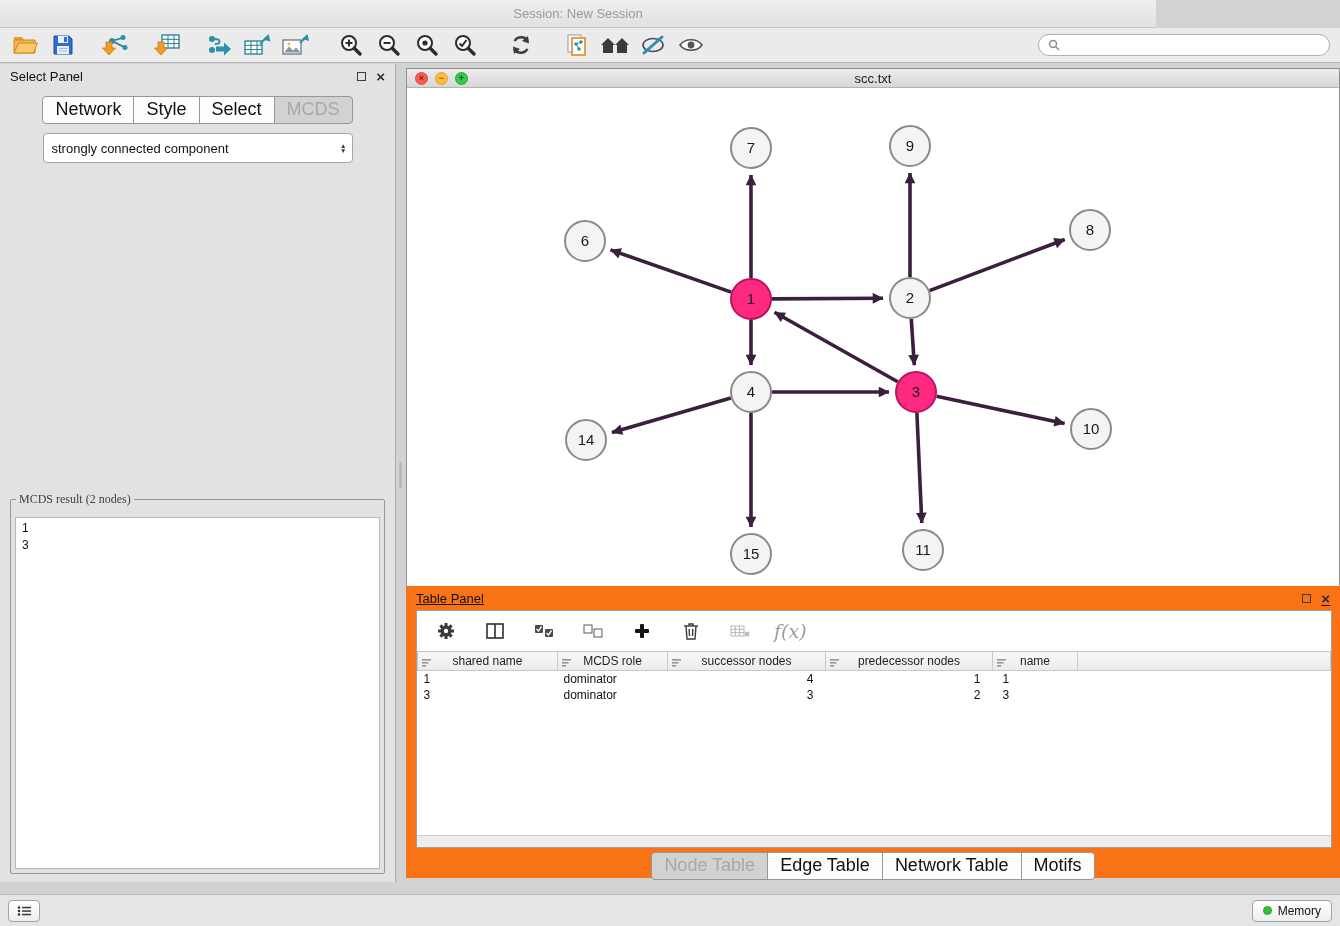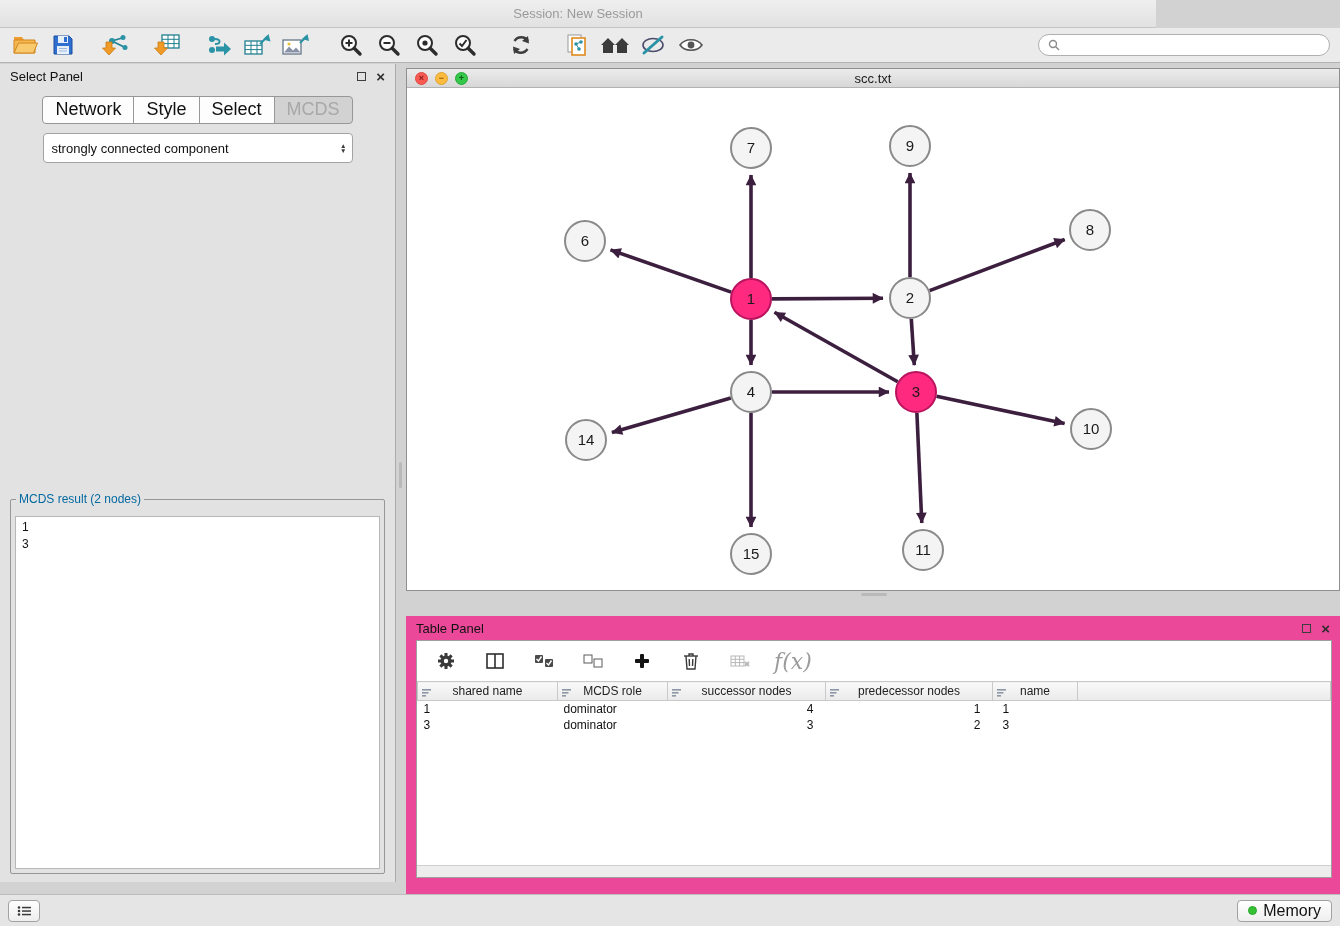--- a/index.html
+++ b/index.html
@@ -38,21 +38,21 @@
   .tab.active{background:#d2d2d2;color:#a8a8a8;}
   .opt-label{text-align:center;font-size:13px;margin-top:24px;}
   .dropdown{margin:9px auto 0;width:310px;height:30px;background:#fff;border:1px solid #a3a3a3;border-radius:4px;
     display:flex;align-items:center;padding:0 5px 0 8px;font-size:13px;}
   .combo-arrows{margin-left:auto;display:flex;flex-direction:column;font-size:6.5px;line-height:5px;color:#3a3a3a;}
   .btn-row{display:flex;justify-content:center;gap:14px;margin-top:14px;}
   .btn{height:22px;background:linear-gradient(#ffffff,#efefef);border:1px solid #a3a3a3;border-radius:4px;
     font-size:13px;padding:0 14px;color:#111;font-family:inherit;}
   .result-fieldset{position:absolute;left:10px;top:428px;width:375px;height:382px;border:1px solid #979797;
     border-radius:2px;margin:0;padding:0;background:#e2e2e2;}
-  .result-fieldset legend{font-size:12px;padding:0 3px;margin-left:5px;color:#0369a1;}
+  .result-fieldset legend{font-size:12px;padding:0 3px;margin-left:5px;color:#404040;font-family:Liberation Serif, serif;}
   .result-inner{position:absolute;left:4px;right:4px;top:10px;bottom:4px;background:#fff;
     border:1px solid #b8b8b8;font-size:12px;line-height:17px;padding:2px 6px;color:#111;}
 
   
   .v-splitter{position:absolute;left:396px;top:64px;width:10px;height:818px;}
   .v-splitter::before{content:"";position:absolute;left:3px;top:398px;width:3px;height:26px;background:#b9b9b9;border-radius:2px;}
   .h-splitter{position:absolute;left:406px;top:591px;width:934px;height:7px;}
   .h-splitter::before{content:"";position:absolute;left:455px;top:2px;width:26px;height:3px;background:#b9b9b9;border-radius:2px;}
 
   
@@ -62,43 +62,43 @@
   .traffic{position:absolute;left:8px;top:3px;display:flex;gap:7px;}
   .light{width:13px;height:13px;border-radius:50%;display:flex;align-items:center;justify-content:center;
     font-size:9px;font-weight:bold;line-height:1;}
   .light.red{background:#f95a52;border:1px solid #dd4b43;color:#7c1d18;}
   .light.yellow{background:#fdbc40;border:1px solid #e0a32e;color:#8a5d0b;}
   .light.green{background:#35c84a;border:1px solid #27a838;color:#0e5c1a;}
   .net-canvas{position:absolute;left:0;top:19px;right:0;bottom:0;background:#fff;}
   .net-canvas svg text{font-family:"Liberation Sans",sans-serif;}
 
   
-  .table-panel{position:absolute;left:406px;top:616px;width:934px;height:292px;background:#ec4899;}
+  .table-panel{position:absolute;left:406px;top:586px;width:934px;height:292px;background:#f97316;text-decoration:underline;}
   .table-box{position:absolute;left:10px;top:24px;right:8px;bottom:30px;background:#fff;border:1px solid #9f9f9f;
     display:flex;flex-direction:column;}
   .table-toolbar{height:40px;display:flex;align-items:center;gap:19px;padding:0 14px;flex:none;}
-  .fx-label{font-family:"DejaVu Serif",serif;font-style:italic;font-size:22px;color:#9b9b9b;}
+  .fx-label{font-family:"DejaVu Serif",serif;font-style:italic;font-size:19px;color:#9b9b9b;}
   table{border-collapse:collapse;width:100%;table-layout:fixed;font-size:12px;flex:none;}
   th{height:19px;background:linear-gradient(#f9f9f9,#eaeaea);border:1px solid #c9c9c9;font-weight:normal;
     position:relative;text-align:center;padding:0;font-size:12px;color:#222;}
   th .sort{position:absolute;left:4px;top:5px;}
   th.filler{border-left:none;border-right:1px solid #c9c9c9;}
   td{height:16px;padding:0 6px;color:#111;font-size:12px;}
   td.num{text-align:right;padding-right:12px;}
   td.name-col{padding-left:10px;}
   .table-scrollbar{margin-top:auto;height:12px;background:#ededed;border-top:1px solid #cfcfcf;flex:none;}
   .table-tabs{position:absolute;left:0;right:0;top:266px;display:flex;justify-content:center;}
 
   
   .statusbar{position:absolute;left:0;top:894px;width:1340px;height:32px;background:#e5e5e5;
     border-top:1px solid #bdbdbd;display:flex;align-items:center;padding:0 8px;}
   .sq-btn{width:32px;height:22px;border:1px solid #a2a2a2;border-radius:4px;background:linear-gradient(#fff,#eee);
     display:flex;align-items:center;justify-content:center;}
   .memory-btn{margin-left:auto;height:22px;border:1px solid #a2a2a2;border-radius:4px;
-    background:linear-gradient(#fff,#eee);display:flex;align-items:center;gap:6px;padding:0 10px;font-size:16px;color:#111;}
+    background:linear-gradient(#fff,#eee);display:flex;align-items:center;gap:6px;padding:0 10px;font-size:12px;color:#111;}
   .mem-dot{width:9px;height:9px;border-radius:50%;background:#35c134;border:1px solid #2aa52a;}
 </style>
 </head>
 <body>
 
 <div class="titlebar">
   <span class="title">Session: New Session</span>
 </div>
 
 <div class="toolbar">
@@ -511,20 +511,26 @@
           <td>dominator</td>
           <td class="num">3</td>
           <td class="num">2</td>
           <td class="name-col">3</td>
           <td></td>
         </tr>
       </tbody>
     </table>
     <div class="table-scrollbar"></div>
   </div>
+  <div class="table-tabs">
+    <span class="tab active">Node Table</span>
+    <span class="tab">Edge Table</span>
+    <span class="tab">Network Table</span>
+    <span class="tab">Motifs</span>
+  </div>
 </div>
 
 <div class="statusbar">
   <span class="sq-btn">
     <svg width="14" height="12" viewBox="0 0 14 12">
       <g fill="#3a3a3a">
         <circle cx="2" cy="2.5" r="1.3"></circle>
           <circle cx="2" cy="6" r="1.3"></circle>
           <circle cx="2" cy="9.5" r="1.3"></circle>
         <rect x="5" y="1.8" width="9" height="1.5"></rect>

